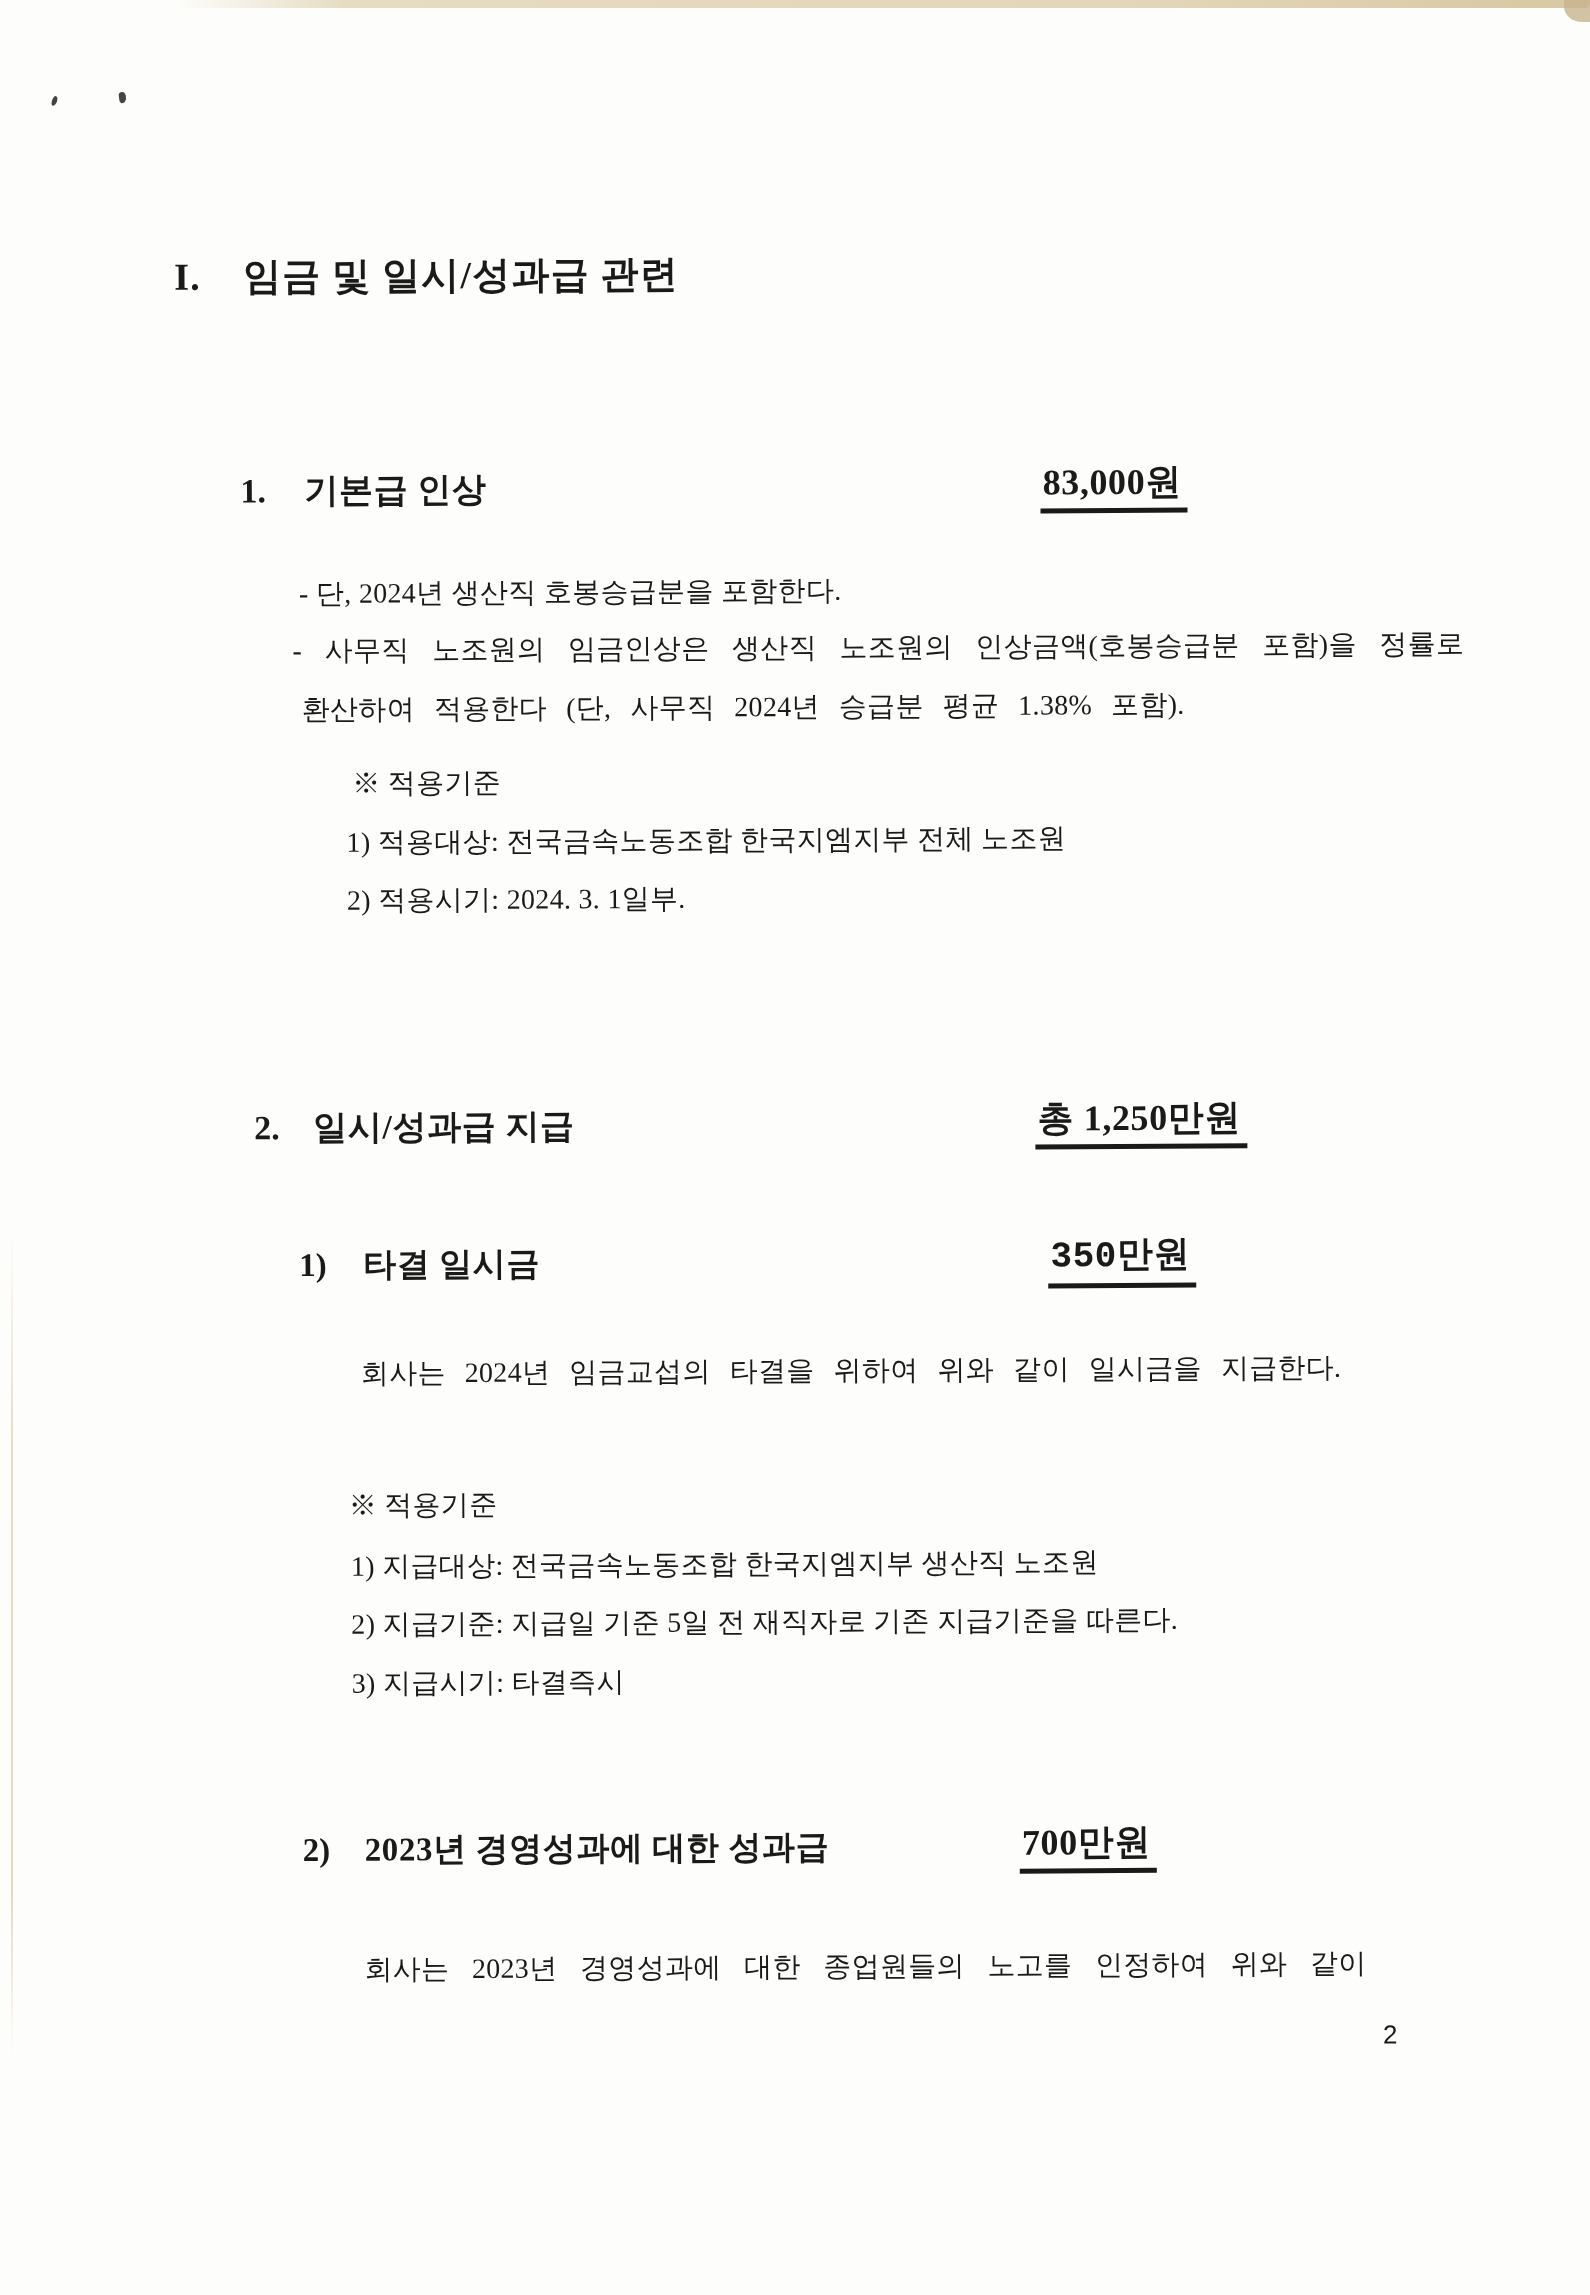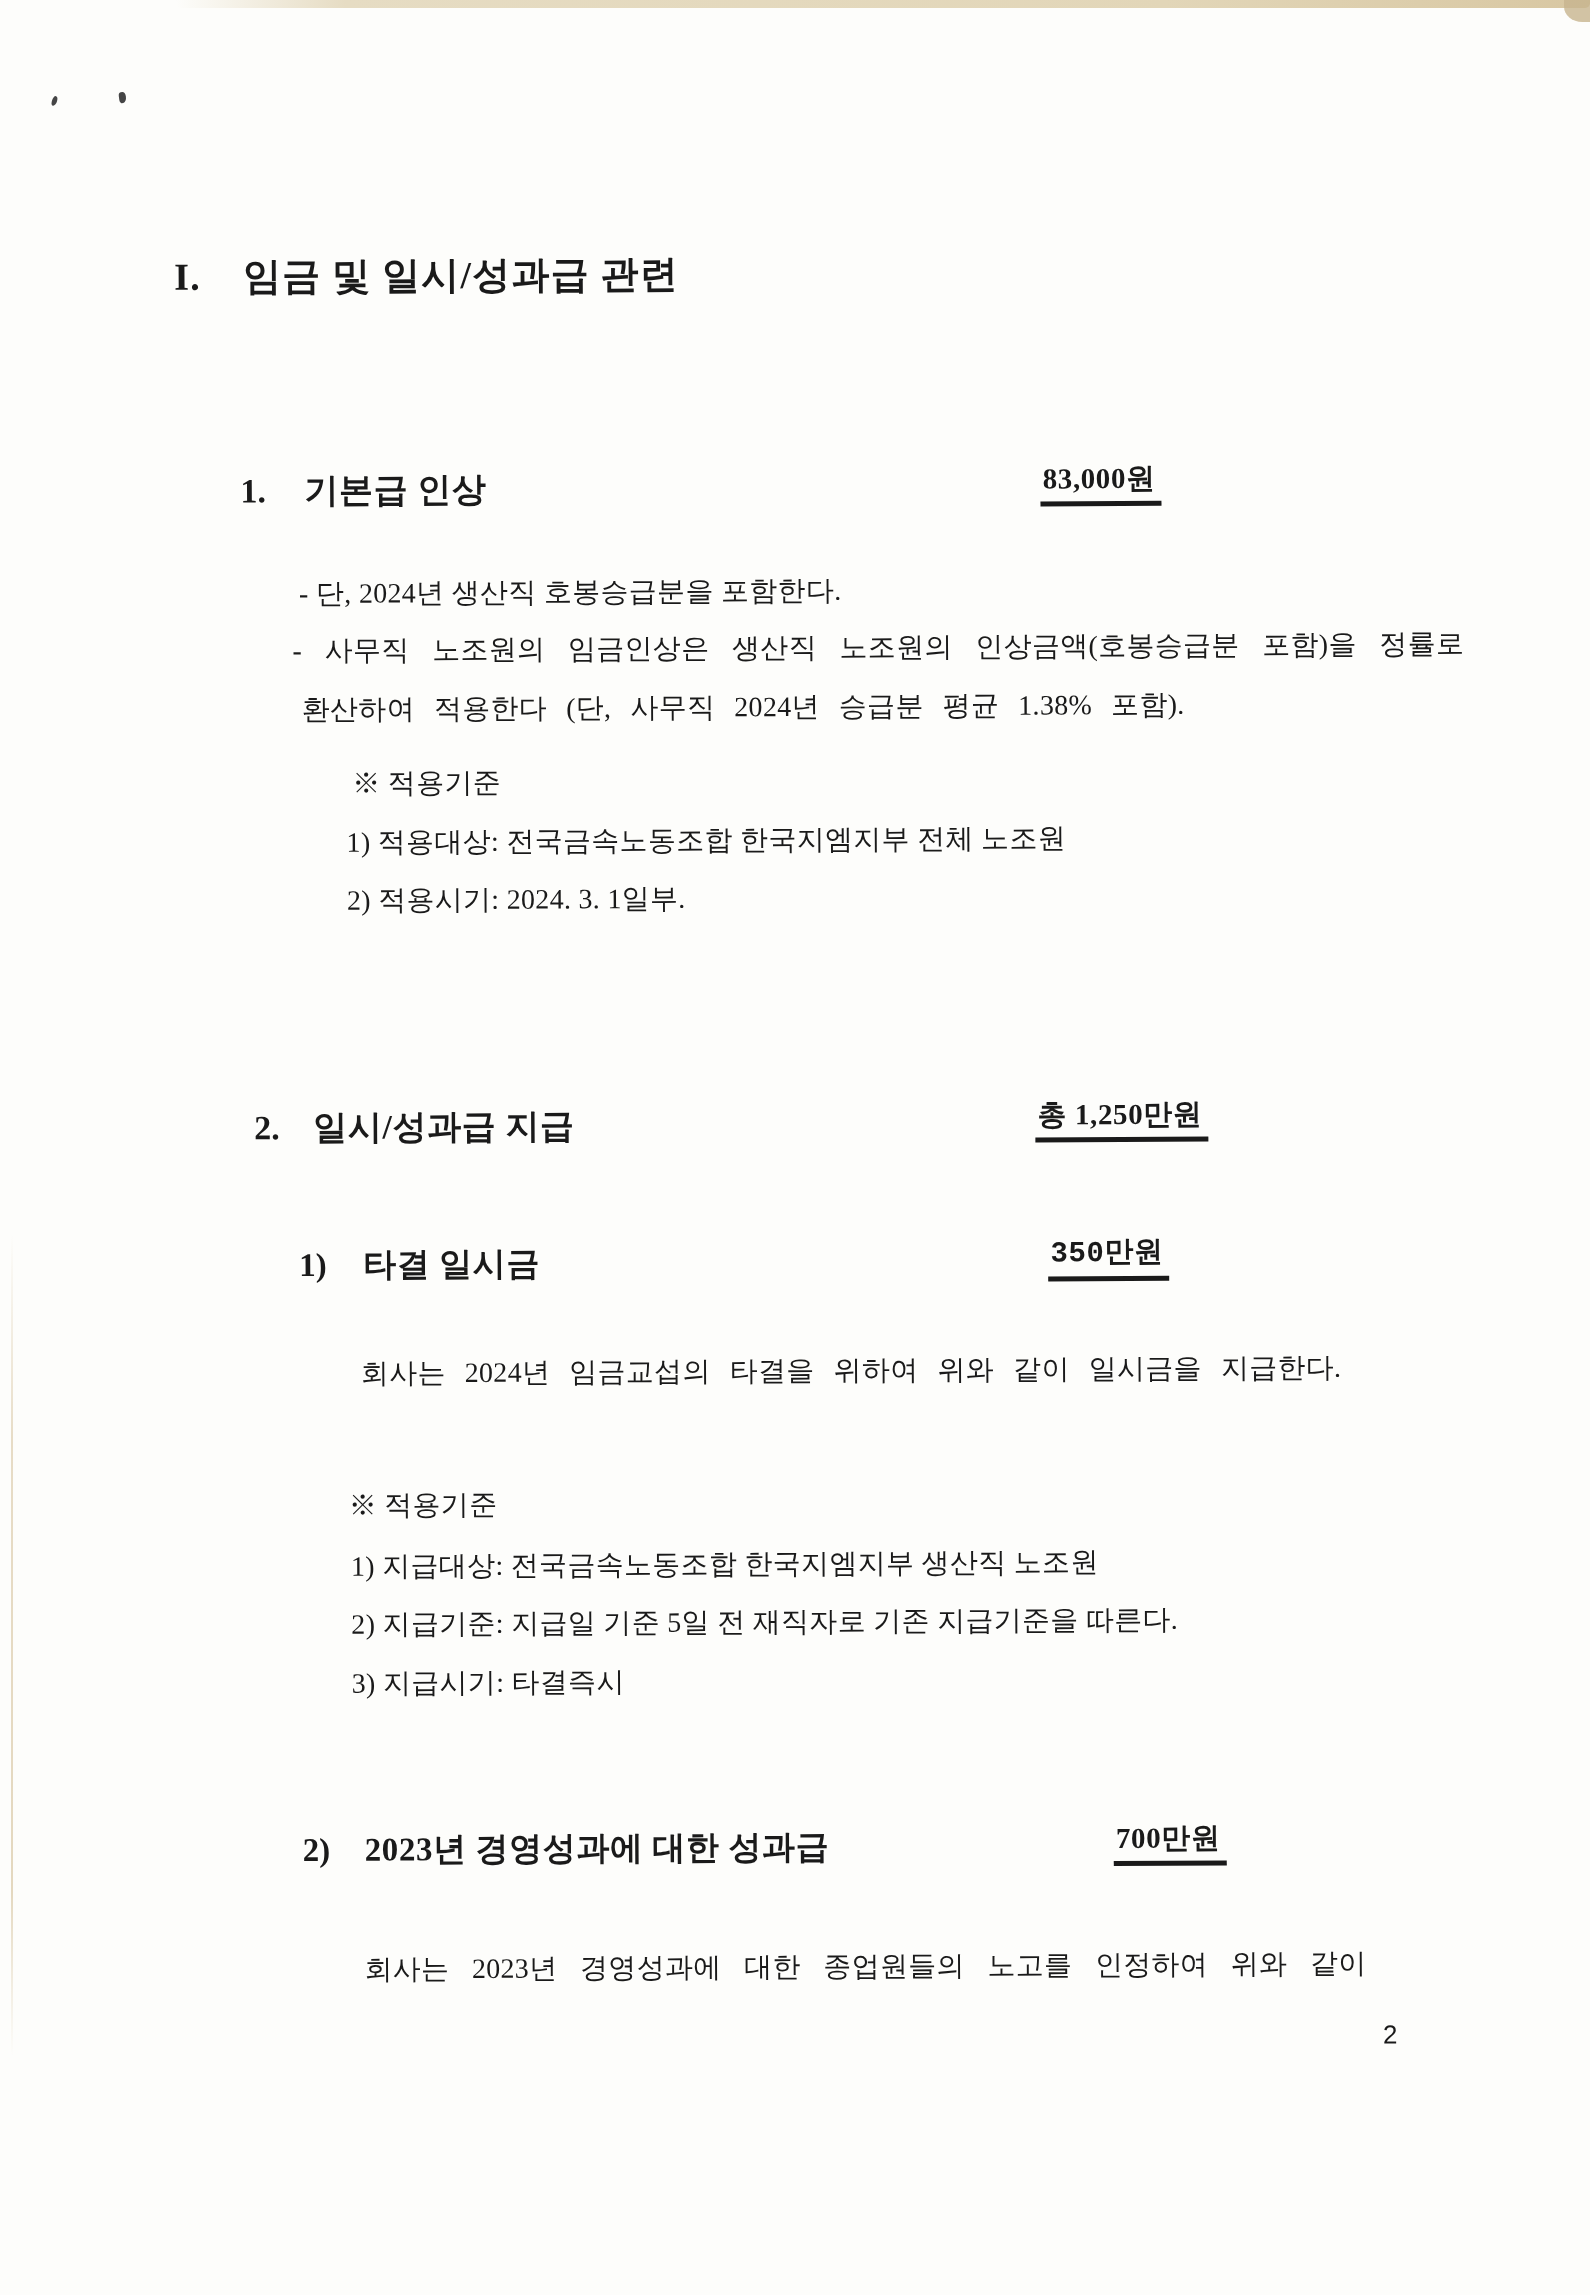--- a/index.html
+++ b/index.html
@@ -23,21 +23,21 @@
     transform-origin:50% 40%;
   }
   .line{position:absolute;white-space:nowrap;line-height:1;}
 
   .doc-title{font-size:38px;font-weight:bold;letter-spacing:1.2px;}
   .sec-num{font-size:34px;font-weight:bold;}
   .sec-heading{font-size:34px;font-weight:bold;letter-spacing:0.6px;}
   .sub-num{font-size:33px;font-weight:bold;}
   .sub-heading{font-size:33px;font-weight:bold;letter-spacing:0.6px;}
   .amount{
-    font-size:29px;font-weight:bold;letter-spacing:0.6px;
+    font-size:36px;font-weight:bold;letter-spacing:0.6px;
     border-bottom:5.3px solid var(--ink);
     padding:0 5.9px 7.6px 2.3px;
     display:inline-block;
   }
   .body-text{font-size:28px;letter-spacing:0.3px;}
   .ws-wide{word-spacing:11.7px;}
   .ws-xwide{word-spacing:15.3px;}
   .page-num{font-size:26px;font-family:"Liberation Sans","DejaVu Sans",sans-serif;}
 
   
@@ -104,21 +104,21 @@
 
     <div class="line body-text ws-wide" style="left:358px;top:1357px;">회사는 2024년 임금교섭의 타결을 위하여 위와 같이 일시금을 지급한다.</div>
 
     <div class="line body-text" style="left:345px;top:1489px;">※ 적용기준</div>
     <div class="line body-text" style="left:347px;top:1550px;">1) 지급대상: 전국금속노동조합 한국지엠지부 생산직 노조원</div>
     <div class="line body-text" style="left:347px;top:1608px;">2) 지급기준: 지급일 기준 5일 전 재직자로 기존 지급기준을 따른다.</div>
     <div class="line body-text" style="left:347px;top:1667px;">3) 지급시기: 타결즉시</div>
 
     <div class="line sub-num" style="left:297px;top:1831px;">2)</div>
     <div class="line sub-heading" style="left:359px;top:1831px;">2023년 경영성과에 대한 성과급</div>
-    <div class="line" style="left:1108px;top:1826px;">
+    <div class="line" style="left:1014px;top:1826px;">
       <span class="amount">700만원</span>
     </div>
 
     <div class="line body-text ws-xwide" style="left:358px;top:1953px;">회사는 2023년 경영성과에 대한 종업원들의 노고를 인정하여 위와 같이</div>
 
     <div class="line page-num" style="left:1376px;top:2025px;">2</div>
 
   </div>
 </div>
 

